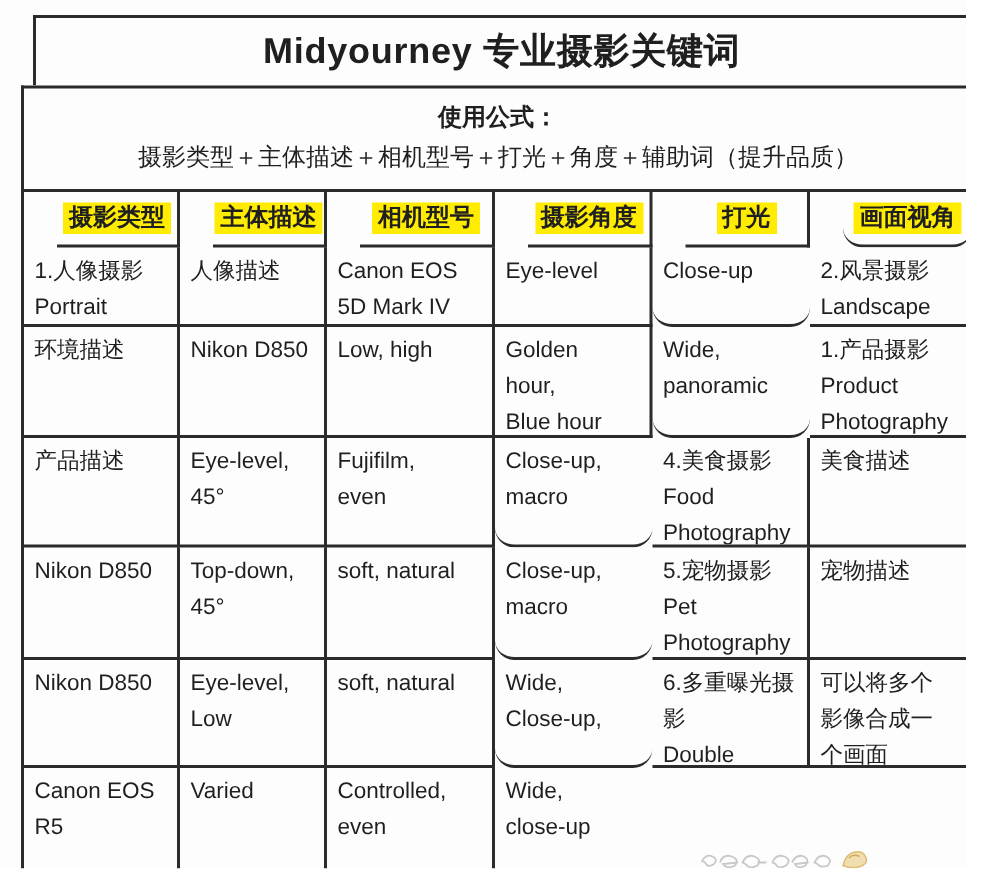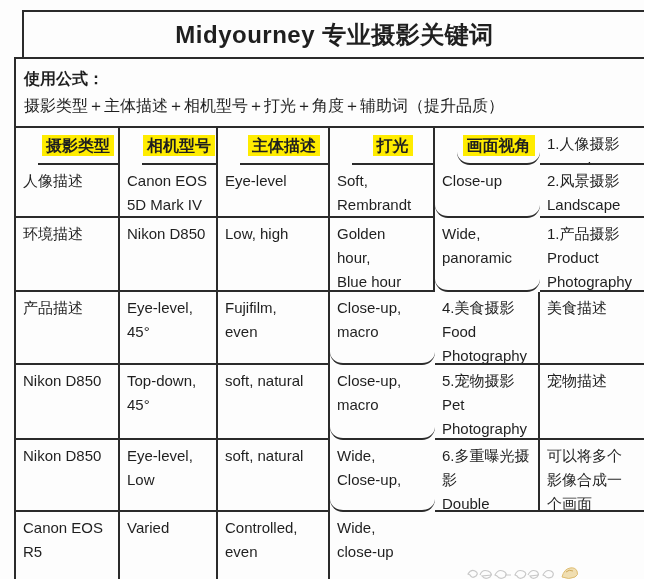--- a/index.html
+++ b/index.html
@@ -39,20 +39,21 @@
     width: 636px;
     height: 600px;
     border: 2px solid #2b2b2b;
     border-bottom: none;
     background: #fdfdfd;
   }
   .formula-box {
     height: 69px;
     border-bottom: 2px solid #2b2b2b;
     padding: 7px 8px 0 8px;
+    text-align: center;
   }
   .formula-label {
     font-size: 16px;
     font-weight: bold;
     line-height: 26px;
   }
   .formula-text {
     font-size: 16px;
     line-height: 27px;
     white-space: nowrap;
@@ -104,33 +105,32 @@
   <div class="main-box">
 
     <div class="formula-box">
       <div class="formula-label">使用公式：</div>
       <div class="formula-text">摄影类型＋主体描述＋相机型号＋打光＋角度＋辅助词（提升品质）</div>
     </div>
 
     <div class="grid">
 
       <div class="cell th c1"><span class="hl">摄影类型</span></div>
+      <div class="cell th c2"><span class="hl">主体描述</span></div>
       <div class="cell th c3"><span class="hl">相机型号</span></div>
-      <div class="cell th c2"><span class="hl">主体描述</span></div>
+      <div class="cell th c4"><span class="hl">摄影角度</span></div>
       <div class="cell th c5"><span class="hl">打光</span></div>
       <div class="cell th c6"><span class="hl">画面视角</span></div>
 
       <div class="cell c1">1.人像摄影
 Portrait</div>
       <div class="cell c2">人像描述</div>
       <div class="cell c3">Canon EOS
 5D Mark IV</div>
       <div class="cell c4">Eye-level</div>
-      <div class="cell c5">Soft,
-Rembrandt</div>
       <div class="cell c6">Close-up</div>
 
       <div class="cell c1">2.风景摄影
 Landscape
 Photography</div>
       <div class="cell c2">环境描述</div>
       <div class="cell c3">Nikon D850</div>
       <div class="cell c4">Low, high</div>
       <div class="cell c5">Golden
 hour,

